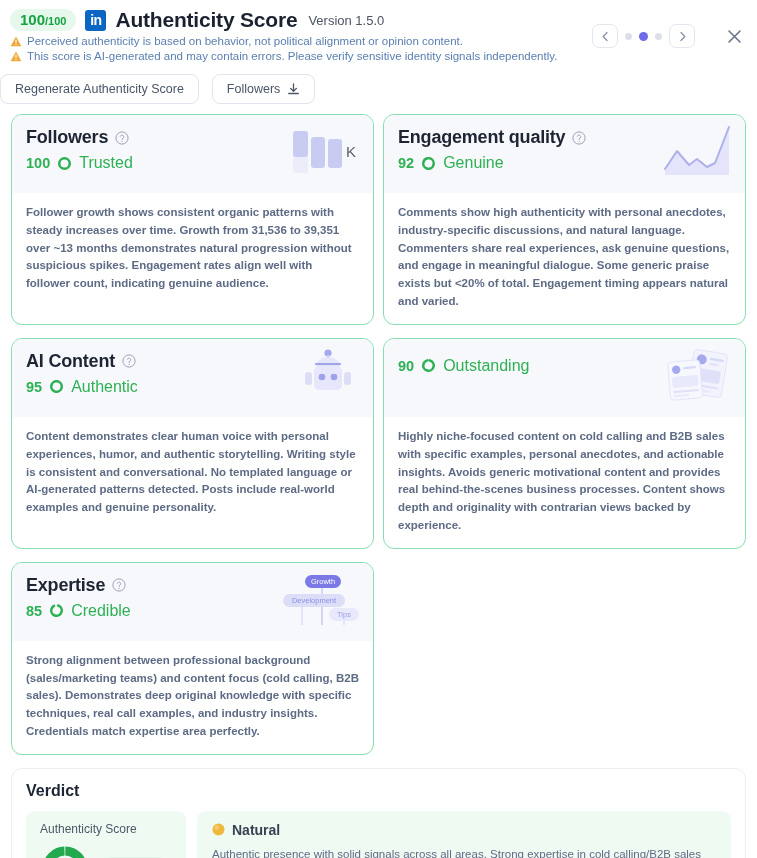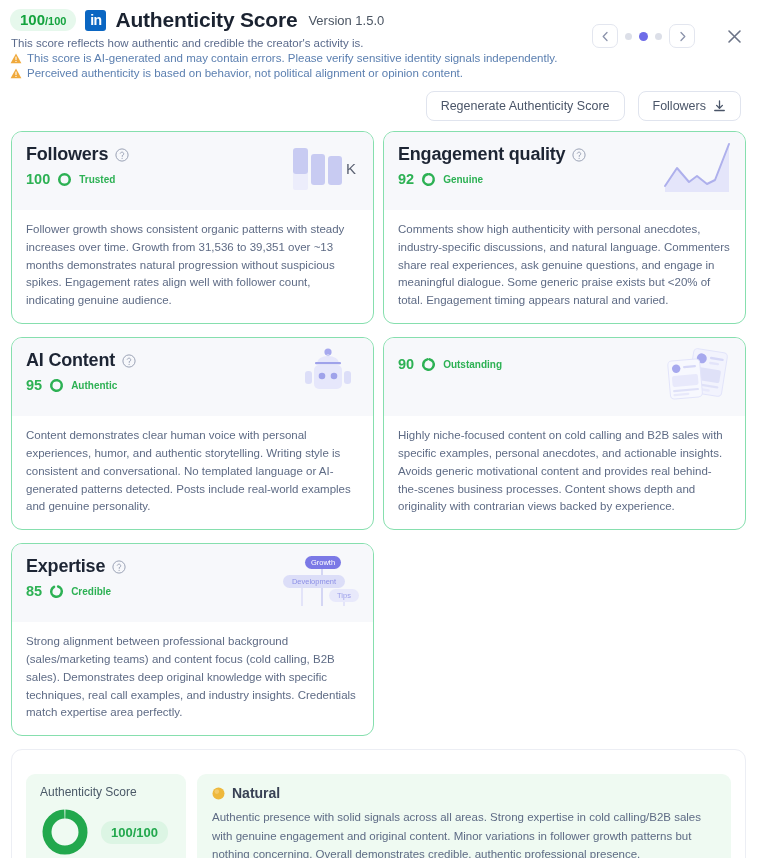--- a/index.html
+++ b/index.html
@@ -49,21 +49,21 @@
   .dots { display: flex; align-items: center; gap: 7px; }
   .dot { width: 7px; height: 7px; border-radius: 50%; background: #dcdfe8; cursor: pointer; }
   .dot.active { width: 9px; height: 9px; background: #6e6ce8; }
   .close-btn {
     position: absolute; right: 12px; top: 25px;
     width: 22px; height: 22px; cursor: pointer;
     display: flex; align-items: center; justify-content: center;
   }
 
   
-  .actions { display: flex; justify-content: flex-end; gap: 13px; padding: 8px 16px 10px 0; }
+  .actions { display: flex; justify-content: flex-start; gap: 13px; padding: 8px 16px 10px 0; }
   .btn {
     border: 1px solid #e0e4ee; background: #fff; border-radius: 8px;
     font-size: 12.5px; color: #4a5568; padding: 7px 14px;
     display: flex; align-items: center; gap: 7px; cursor: pointer;
     font-family: "Liberation Sans", sans-serif;
   }
 
   
   .grid {
     display: grid; grid-template-columns: 1fr 1fr;
@@ -77,23 +77,23 @@
   .card-head {
     background: #f7f8fb; padding: 12px 14px 11px 14px;
     position: relative; min-height: 78px;
   }
   .card-title-row { display: flex; align-items: center; gap: 7px; }
   .card-title { font-size: 18px; font-weight: 700; color: #1d2534; letter-spacing: -0.2px; }
   .help-ico { width: 14px; height: 14px; flex: none; cursor: pointer; }
   .score-row { display: flex; align-items: center; gap: 7px; margin-top: 6px; }
   .score-num { font-size: 14.5px; font-weight: 700; color: #2db154; }
   .ring { width: 15px; height: 15px; flex: none; }
-  .score-label { font-size: 10px; color: #2db154; font-weight: 700; }
+  .score-label { font-size: 16px; color: #2db154; font-weight: 400; }
   .card-art { position: absolute; right: 12px; top: 8px; }
-  .card-body { padding: 11px 14px 13px 14px; }
+  .card-body { padding: 11px 14px 13px 14px; font-weight: bold; }
   .card-desc { font-size: 11.5px; line-height: 1.55; color: #5e6b85; }
 
   
   .verdict {
     margin: 13px 11px 0 11px; border: 1px solid #eceef4;
     border-radius: 11px; background: #fff; padding: 13px 14px 14px 14px;
   }
   .verdict-title { font-size: 16px; font-weight: 700; color: #1d2534; }
   .verdict-row { display: flex; gap: 11px; margin-top: 11px; }
   .verdict-score {
@@ -121,38 +121,37 @@
 <div class="header">
   <div class="header-top">
     <div class="score-pill">
       <span>100</span><span class="den">/100</span>
     </div>
     <div class="li-icon"></div>
     <div class="app-title">Authenticity Score</div>
     <div class="app-version">Version 1.5.0</div>
   </div>
 
-  <div class="subtitle">This score reflects how authentic and credible the creator's activity is.</div>
+
+  <div class="warn-row">
+    <svg class="warn-ico" viewBox="0 0 12 11">
+      <path d="M6 0.6 L11.4 10.2 L0.6 10.2 Z" fill="#f0a93b"></path>
+      <rect x="5.45" y="3.6" width="1.1" height="3.3" fill="#fff" rx="0.5"></rect>
+      <circle cx="6" cy="8.4" r="0.62" fill="#fff"></circle>
+    </svg>
+    <div class="wtext">Perceived authenticity is based on behavior, not political alignment or opinion content.</div>
+  </div>
 
   <div class="warn-row">
     <svg class="warn-ico" viewBox="0 0 12 11">
       <path d="M6 0.6 L11.4 10.2 L0.6 10.2 Z" fill="#f0a93b"></path>
       <rect x="5.45" y="3.6" width="1.1" height="3.3" fill="#fff" rx="0.5"></rect>
       <circle cx="6" cy="8.4" r="0.62" fill="#fff"></circle>
     </svg>
     <div class="wtext">This score is AI-generated and may contain errors. Please verify sensitive identity signals independently.</div>
-  </div>
-
-  <div class="warn-row">
-    <svg class="warn-ico" viewBox="0 0 12 11">
-      <path d="M6 0.6 L11.4 10.2 L0.6 10.2 Z" fill="#f0a93b"></path>
-      <rect x="5.45" y="3.6" width="1.1" height="3.3" fill="#fff" rx="0.5"></rect>
-      <circle cx="6" cy="8.4" r="0.62" fill="#fff"></circle>
-    </svg>
-    <div class="wtext">Perceived authenticity is based on behavior, not political alignment or opinion content.</div>
   </div>
 
   <div class="pager">
     <div class="pg-btn">
       <svg width="9" height="11" viewBox="0 0 9 11">
         <path d="M6 1.5 L2.2 5.5 L6 9.5" stroke="#8b93ab" stroke-width="1.3" fill="none" stroke-linecap="round" stroke-linejoin="round"></path>
       </svg>
     </div>
     <div class="dots">
       <span class="dot"></span>
@@ -354,20 +353,21 @@
       </div>
     </div>
     <div class="card-body">
       <div class="card-desc">Strong alignment between professional background (sales/marketing teams) and content focus (cold calling, B2B sales). Demonstrates deep original knowledge with specific techniques, real call examples, and industry insights. Credentials match expertise area perfectly.</div>
     </div>
   </div>
 
 </div>
 
 <div class="verdict">
+  <div class="verdict-title">Verdict</div>
   <div class="verdict-row">
 
     <div class="verdict-score">
       <div class="vs-label">Authenticity Score</div>
       <div class="vs-row">
         <svg class="donut" viewBox="0 0 50 50">
           <circle cx="25" cy="25" r="18" fill="none" stroke="#22a84d" stroke-width="9" stroke-dasharray="111.5 1.6" transform="rotate(-89 25 25)"></circle>
         </svg>
         <span class="vs-pill">100/100</span>
       </div>

